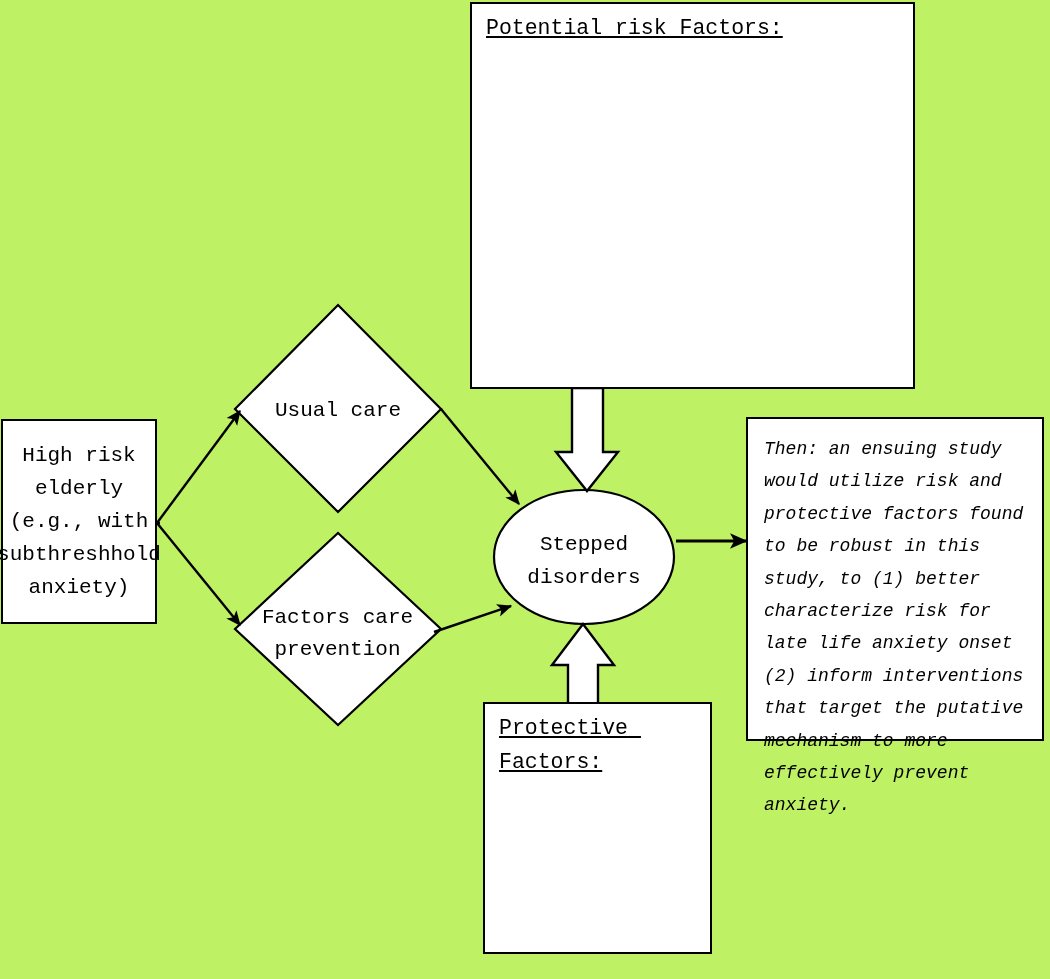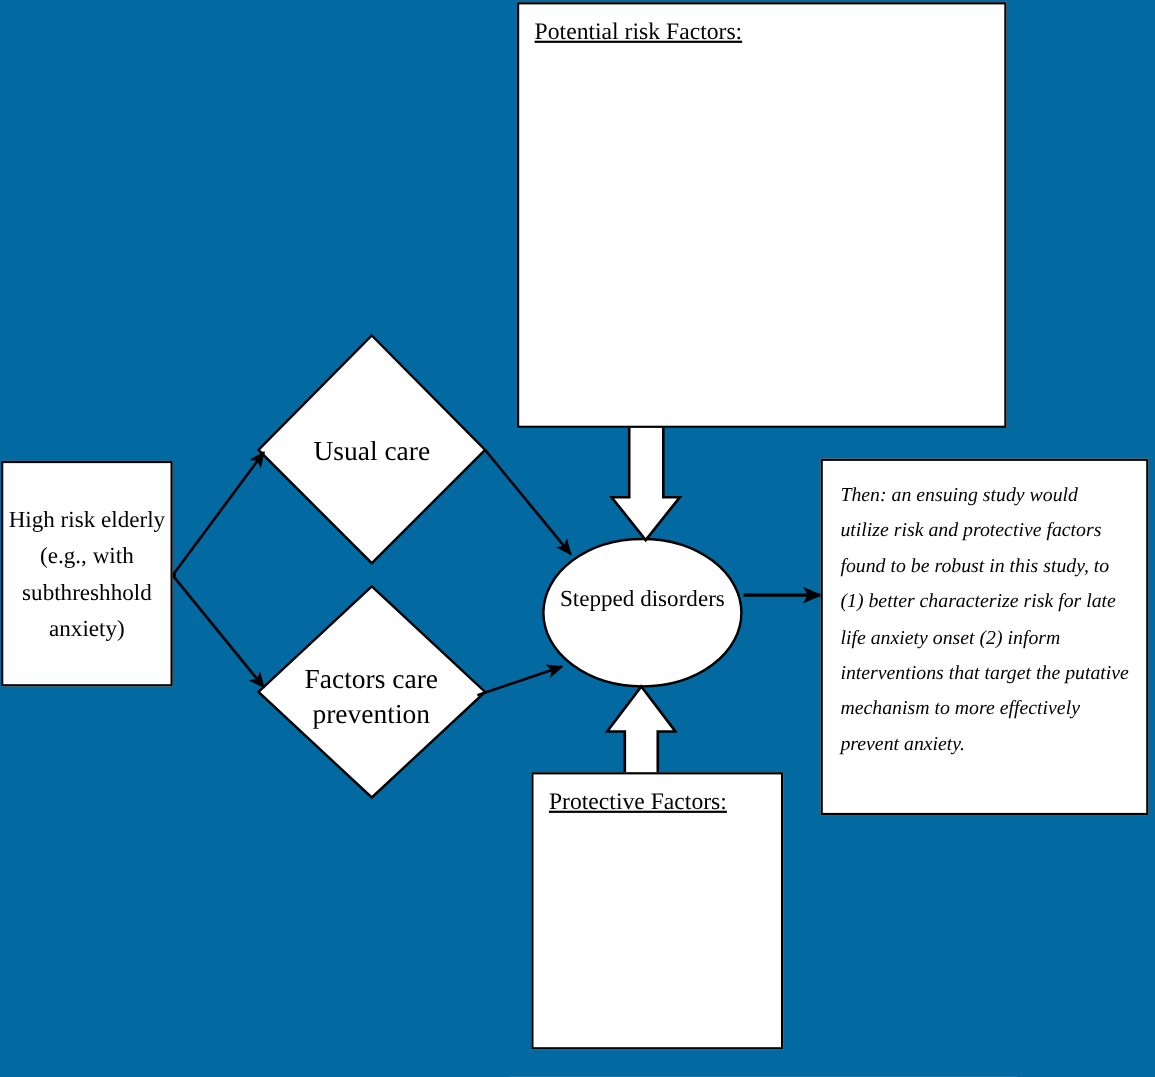--- a/index.html
+++ b/index.html
@@ -8,22 +8,23 @@
     background: #ffffff;
   }
   body {
     font-family: "Liberation Serif", "DejaVu Serif", serif;
     color: #000000;
   }
   #canvas {
     position: relative;
     width: 1050px;
     height: 979px;
-    background: #0369a1;
+    background: #bef264;
     overflow: hidden;
+    font-family: Liberation Mono, monospace;
   }
   svg.layer {
     position: absolute;
     left: 0;
     top: 0;
     width: 1050px;
     height: 979px;
     pointer-events: none;
   }
   .node {
@@ -75,21 +76,21 @@
     display: flex;
     align-items: center;
     justify-content: center;
     text-align: center;
     font-size: 21px;
     line-height: 33px;
   }
   .diamond-label {
     position: absolute;
     text-align: center;
-    font-size: 25px;
+    font-size: 21px;
     line-height: 32px;
     pointer-events: none;
   }
   #usual-care-label {
     left: 236px;
     top: 395px;
     width: 204px;
   }
   #stepped-care-label {
     left: 235px;

